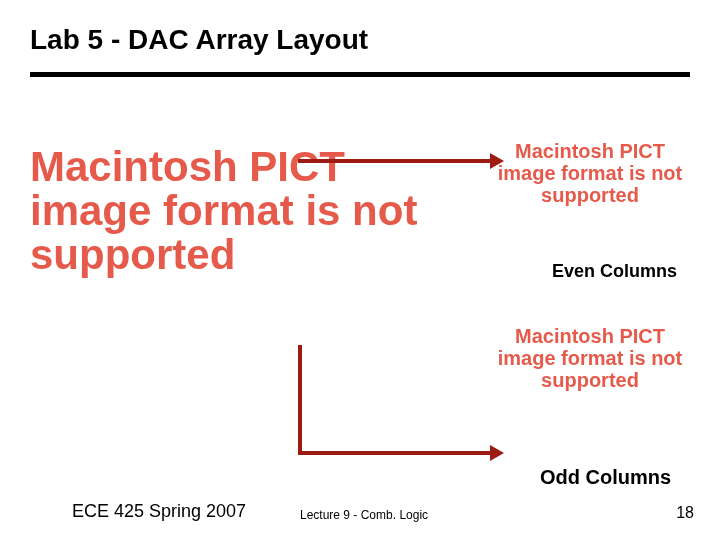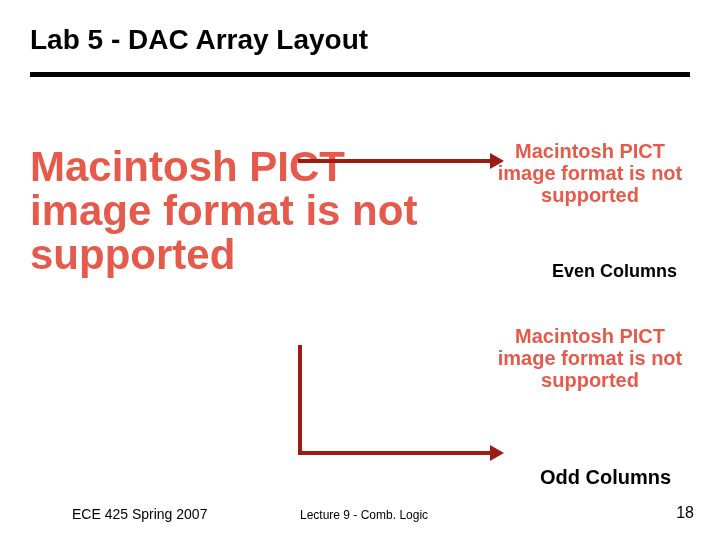--- a/index.html
+++ b/index.html
@@ -123,21 +123,21 @@
       width: 0;
       height: 0;
       border-left: 14px solid #9c1c14;
       border-top: 8px solid transparent;
       border-bottom: 8px solid transparent;
     }
     .footer-left {
       position: absolute;
       bottom: 18px;
       left: 72px;
-      font-size: 14px;
+      font-size: 18px;
       color: #000;
       text-align: center;
     }
     .footer-center {
       position: absolute;
       bottom: 18px;
       left: 300px;
       font-size: 12px;
       color: #000;
     }

